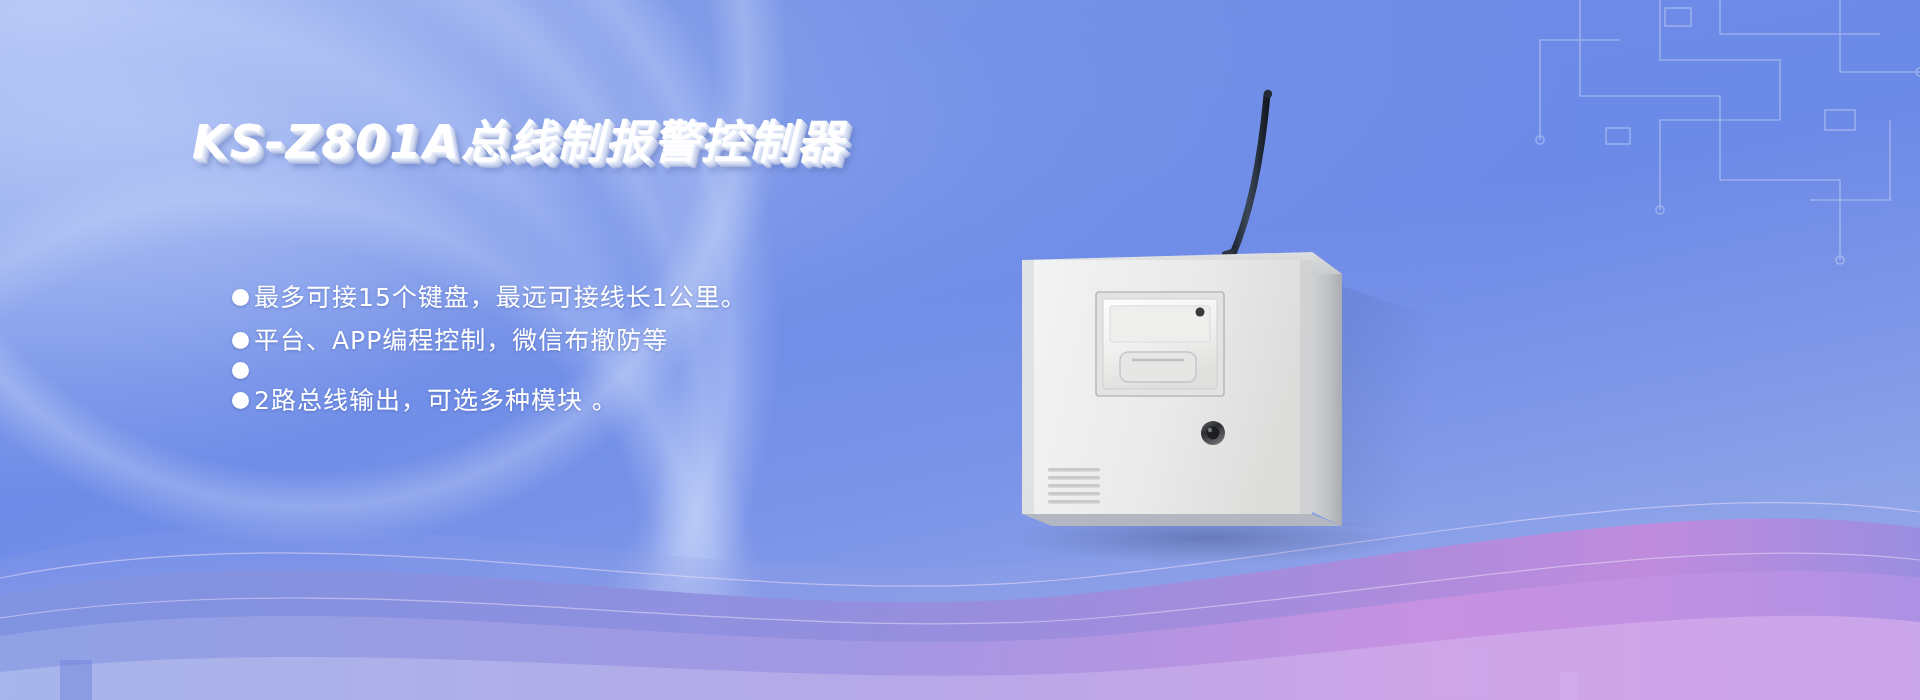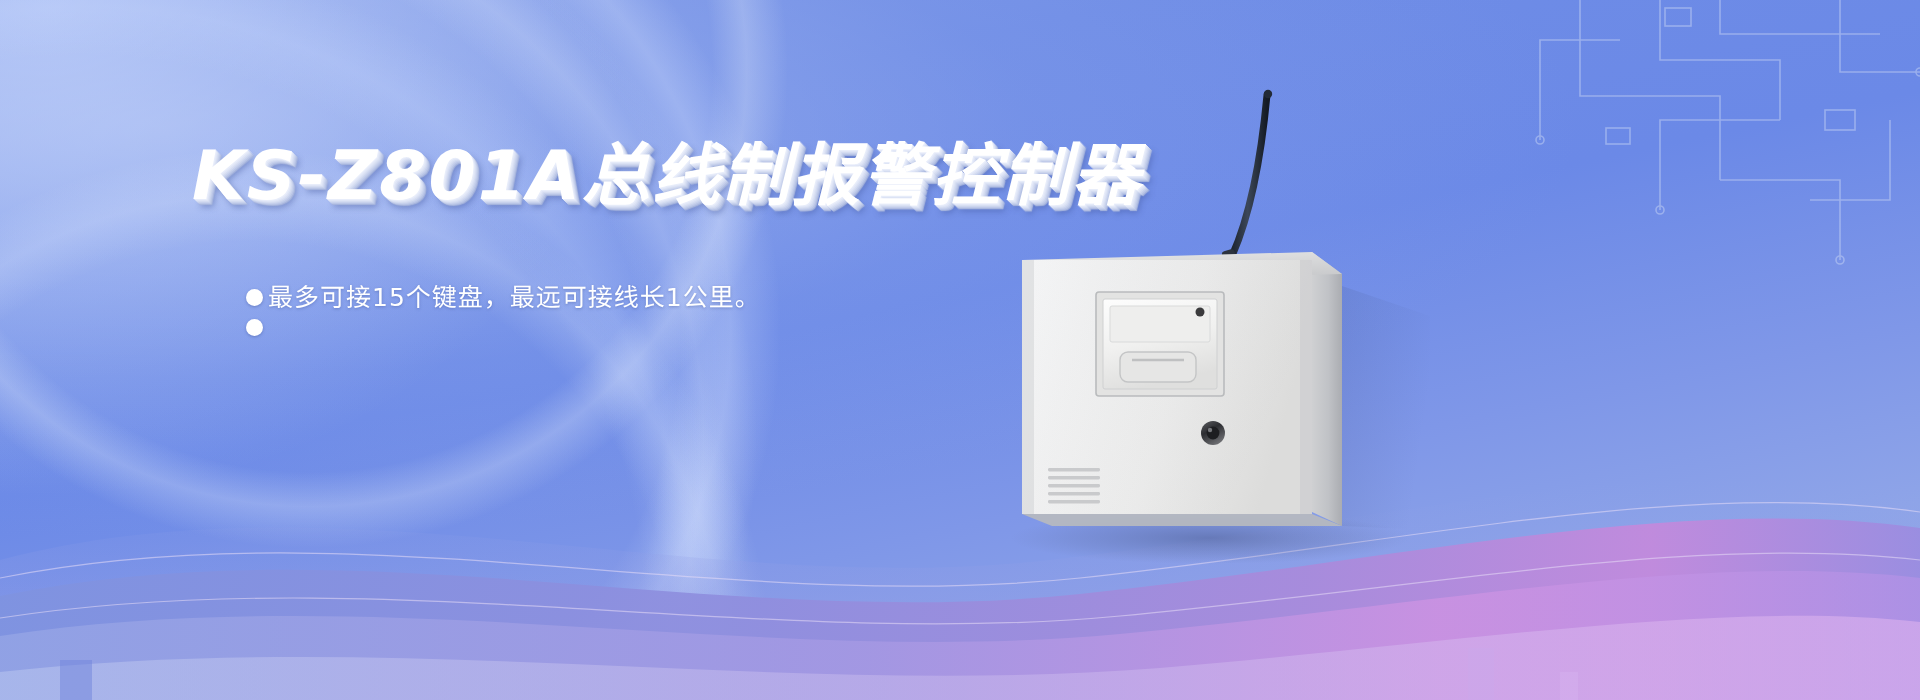--- a/index.html
+++ b/index.html
@@ -29,32 +29,32 @@
        background:radial-gradient(circle at 50% 50%, rgba(255,255,255,0) 58%, rgba(240,246,255,.26) 63%, rgba(255,255,255,0) 69%);}
   .glow-tl{position:absolute;left:-220px;top:-220px;width:900px;height:760px;
        background:radial-gradient(ellipse at 30% 30%, rgba(208,222,255,.55), rgba(208,222,255,0) 65%);}
   
   .wave-wrap{position:absolute;left:0;bottom:0;width:1920px;height:290px;}
   
   .circuit{position:absolute;right:0;top:0;width:900px;height:330px;opacity:.55;}
   
   #title{
     position:absolute;left:192px;top:74px;
-    font-size:68px;font-weight:bold;font-style:italic;
+    font-size:46px;font-weight:bold;font-style:italic;
     letter-spacing:2px;white-space:nowrap;
     font-family:"DejaVu Sans","Liberation Sans",sans-serif;
     color:#ffffff;
     text-shadow:
       1px 1px 0 #e8edfa, 2px 2px 0 #dfe5f6, 3px 3px 0 #d4dcf1,
       4px 4px 0 #c7d1ec, 5px 5px 0 #b9c5e6, 6px 6px 1px #a9b7de,
       7px 8px 6px rgba(60,80,150,.45);
   }
   
   #features{
-    position:absolute;left:246px;top:276px;width:820px;
+    position:absolute;left:232px;top:276px;width:820px;
   }
   .feat{
     display:flex;align-items:baseline;
     color:#ffffff;font-size:25px;line-height:43px;
     font-family:"DejaVu Sans","Liberation Sans",sans-serif;
     letter-spacing:1px;white-space:nowrap;
     text-shadow:0 1px 3px rgba(40,60,130,.35);
   }
   .feat .dot{
     display:inline-block;width:17px;height:17px;border-radius:50%;
@@ -225,16 +225,24 @@
 
   <h1 id="title">KS-Z801A总线制报警控制器</h1>
 
   <div id="features">
     <div class="feat">
       <span class="dot"></span>
       <span>最多可接15个键盘，最远可接线长1公里。</span>
     </div>
     <div class="feat">
       <span class="dot"></span>
+      <span>平台、APP编程控制，微信布撤防等</span>
+    </div>
+    <div class="feat">
+      <span class="dot"></span>
+    </div>
+    <div class="feat">
+      <span class="dot"></span>
+      <span>2路总线输出，可选多种模块 。</span>
     </div>
   </div>
 
 </div>
 
 </body></html>

